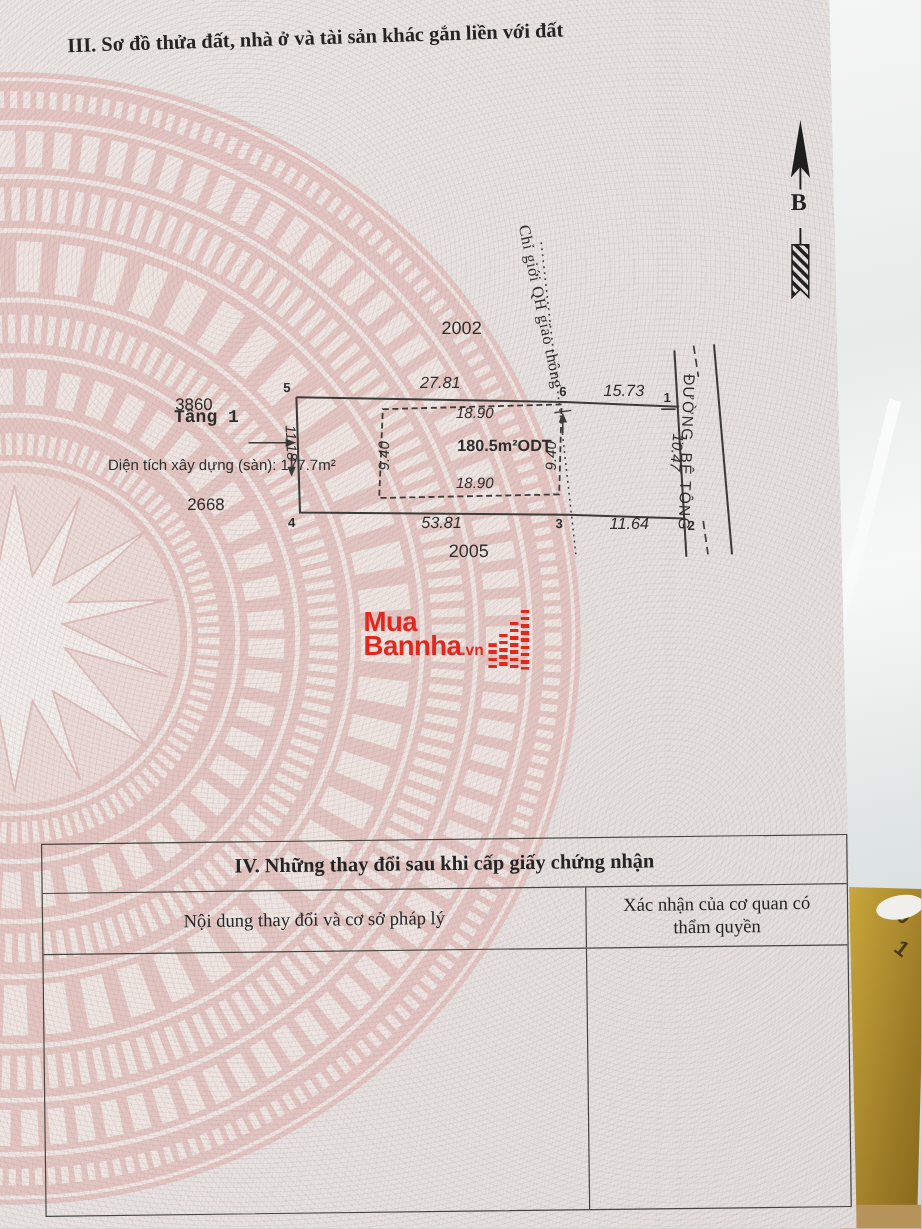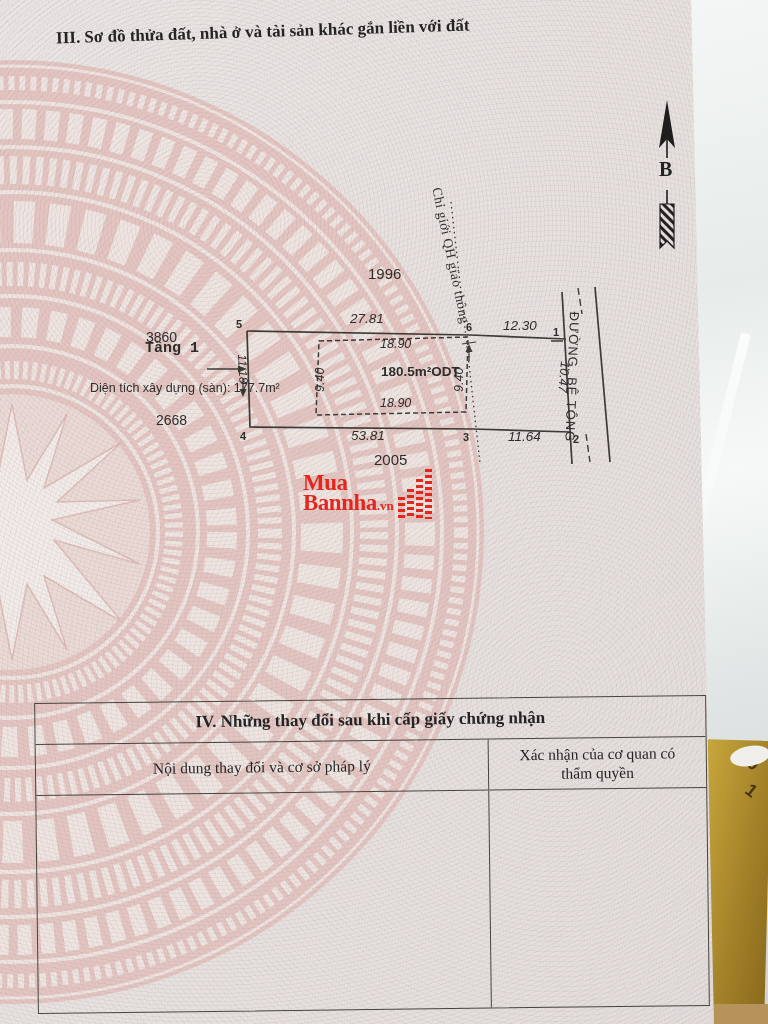--- a/index.html
+++ b/index.html
@@ -47,21 +47,21 @@
 
   .diagram-lines{position:absolute;inset:0;z-index:3;pointer-events:none;}
 
   .dlbl{position:absolute;white-space:nowrap;color:#2e2d2b;z-index:4;
     font-family:"Liberation Sans",sans-serif;}
   .it{font-style:italic;}
   .bold{font-weight:bold;}
   .serif{font-family:"Liberation Serif",serif;}
 
   
-  .logo{position:absolute;left:303px;top:469px;z-index:4;display:flex;align-items:center;gap:4px;font-family:Liberation Serif, serif;}
+  .logo{position:absolute;left:303px;top:508px;z-index:4;display:flex;align-items:flex-start;gap:4px;}
   .logo-text{color:#e3271d;font-weight:bold;line-height:20px;font-size:23px;letter-spacing:-.5px;}
   .logo-vn{font-size:13px;letter-spacing:0;}
   .logo-icon{display:flex;align-items:flex-end;gap:2px;height:50px;}
   .logo-bar{width:7px;background:repeating-linear-gradient(180deg,#e3271d 0 3px,rgba(0,0,0,0) 3px 6px);}
 
   
   .tbl{position:absolute;left:36px;top:699px;width:670px;height:309px;z-index:4;
     border:1.4px solid #46453f;transform:rotate(-.7deg);
     font-family:"Liberation Serif",serif;color:#242424;
     display:flex;flex-direction:column;}
@@ -158,29 +158,29 @@
           <line x1="469" y1="347" x2="469" y2="361" stroke-width="1.3"></line>
           <line x1="462" y1="344" x2="476" y2="342" stroke-width="1.2"></line>
         </g>
         <g fill="#3c3b38" stroke="none">
           <polygon points="247,369 238,365.5 238,372.5"></polygon>
           <polygon points="243,397 239.5,389 246.5,389"></polygon>
           <polygon points="469,344 465.5,352 472.5,352"></polygon>
         </g>
       </svg>
 
-      <span class="dlbl" style="left:368px;top:265px;font-size:15px;">1996</span>
+      <span class="dlbl" style="left:368px;top:265px;font-size:15px;">2002</span>
       <span class="dlbl" style="left:146px;top:329px;font-size:14px;">3860</span>
       <span class="dlbl bold" style="left:145px;top:340px;font-size:15px;font-family:Liberation Mono, monospace;">Tầng 1</span>
       <span class="dlbl" style="left:70px;top:381px;font-size:12.5px;margin-left:20px;">Diện tích xây dựng (sàn): 177.7m²</span>
       <span class="dlbl" style="left:156px;top:412px;font-size:14px;">2668</span>
       <span class="dlbl" style="left:374px;top:451px;font-size:15px;">2005</span>
 
       <span class="dlbl it" style="left:350px;top:311px;font-size:13.5px;">27.81</span>
-      <span class="dlbl it" style="left:503px;top:318px;font-size:13.5px;">12.30</span>
+      <span class="dlbl it" style="left:503px;top:318px;font-size:13.5px;">15.73</span>
       <span class="dlbl it" style="left:380px;top:337px;font-size:12.5px;">18.90</span>
       <span class="dlbl" style="left:381px;top:364px;font-size:13.5px;font-weight:600;">180.5m²ODT</span>
       <span class="dlbl it" style="left:380px;top:396px;font-size:12.5px;">18.90</span>
       <span class="dlbl it" style="left:313px;top:392px;font-size:12.5px;transform:rotate(-90deg);transform-origin:0 0;">9.40</span>
       <span class="dlbl it" style="left:452px;top:392px;font-size:12.5px;transform:rotate(-90deg);transform-origin:0 0;">9.40</span>
       <span class="dlbl it" style="left:351px;top:428px;font-size:13.5px;">53.81</span>
       <span class="dlbl it" style="left:508px;top:429px;font-size:13.5px;">11.64</span>
       <span class="dlbl it" style="left:249px;top:354px;font-size:12px;transform:rotate(87deg);transform-origin:0 0;">11.18</span>
       <span class="dlbl it" style="left:572px;top:362px;font-size:12.5px;transform:rotate(95deg);transform-origin:0 0;">10.47</span>
 

